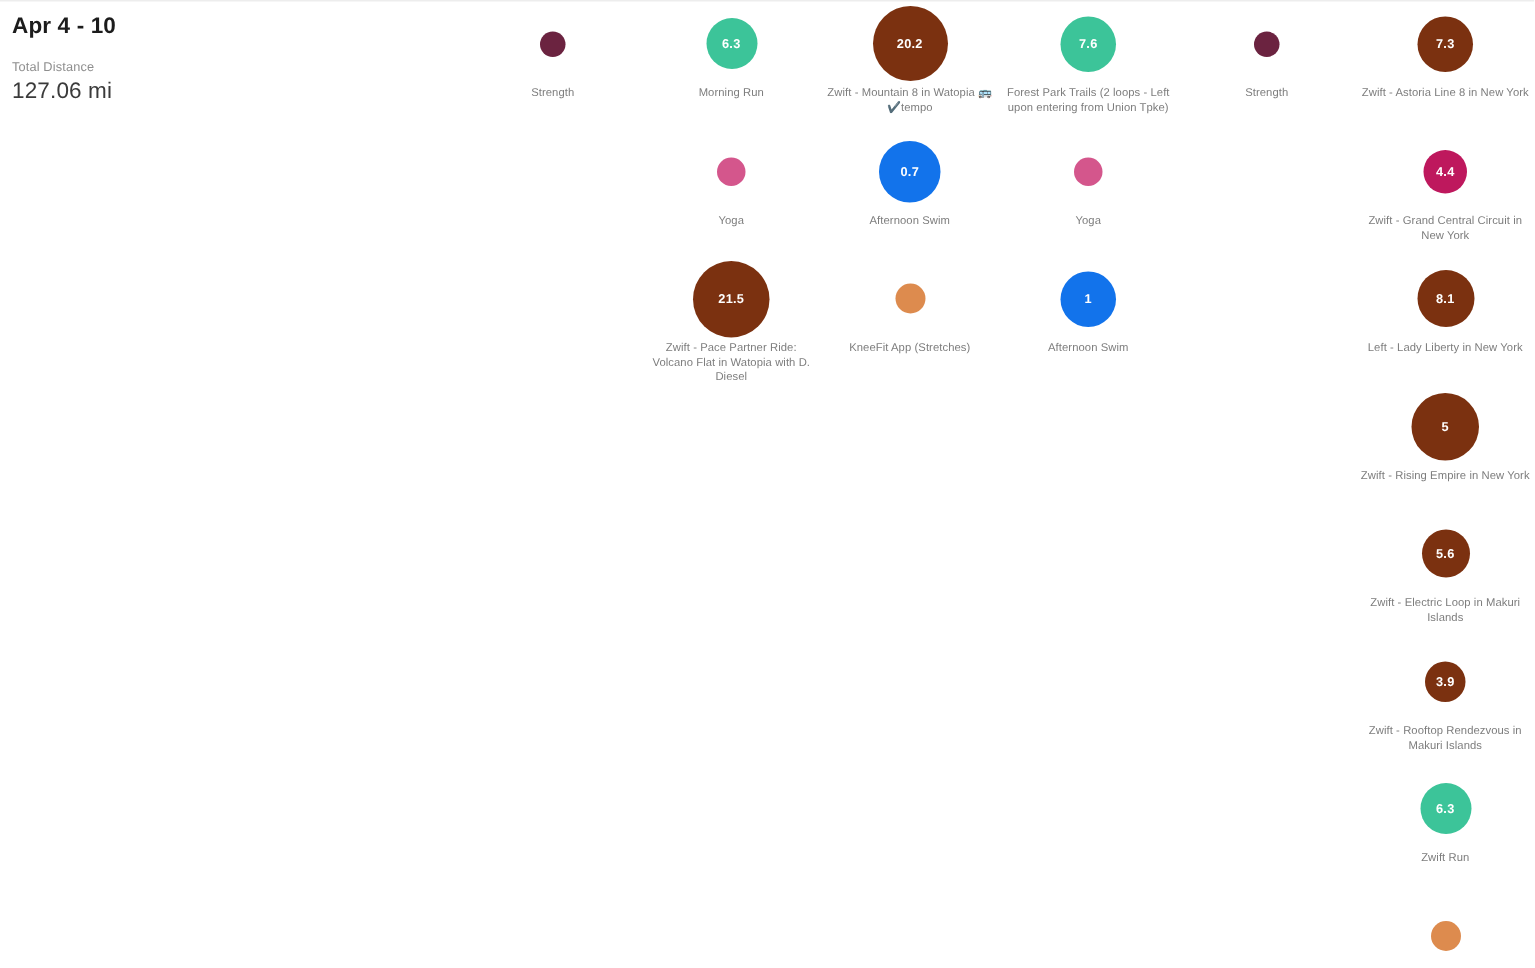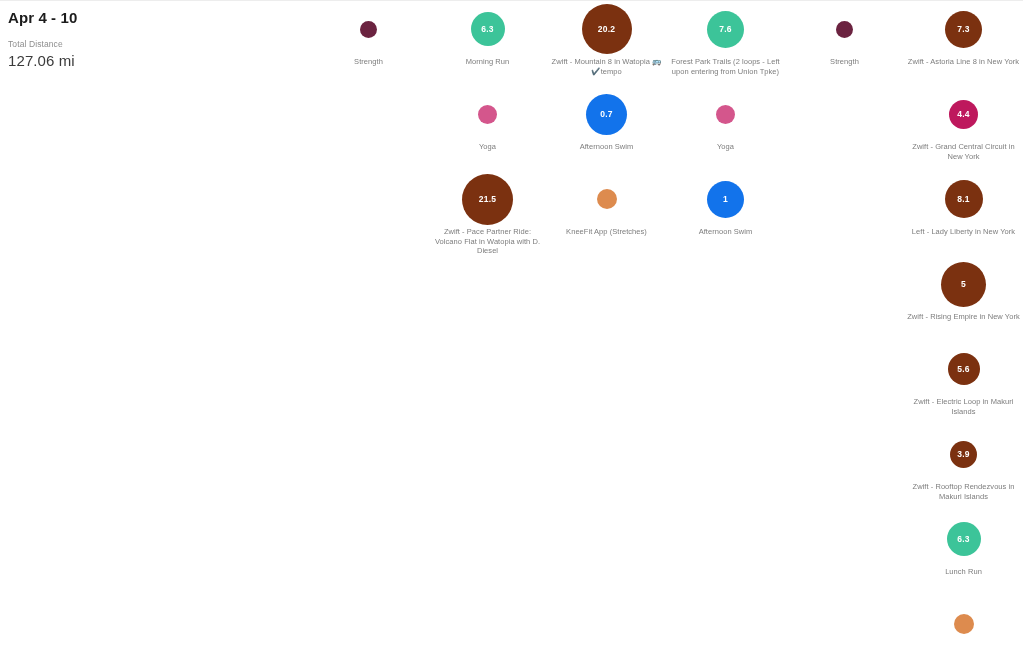--- a/index.html
+++ b/index.html
@@ -237,21 +237,21 @@
         <div class="activity">
           <div class="bubble-slot">
             <div class="bubble" style="width: 27px; height: 27px; background: rgb(123, 49, 16);">3.9</div>
           </div>
           <div class="activity-label">Zwift - Rooftop Rendezvous in Makuri Islands</div>
         </div>
         <div class="activity">
           <div class="bubble-slot">
             <div class="bubble" style="width: 34px; height: 34px; background: rgb(60, 196, 153);">6.3</div>
           </div>
-          <div class="activity-label">Lunch Run</div>
+          <div class="activity-label">Zwift Run</div>
         </div>
         <div class="activity">
           <div class="bubble-slot">
             <div class="bubble" style="width: 20px; height: 20px; background: rgb(221, 139, 78);"></div>
           </div>
           <div class="activity-label"></div>
         </div>
       </div>
     </div>
 

